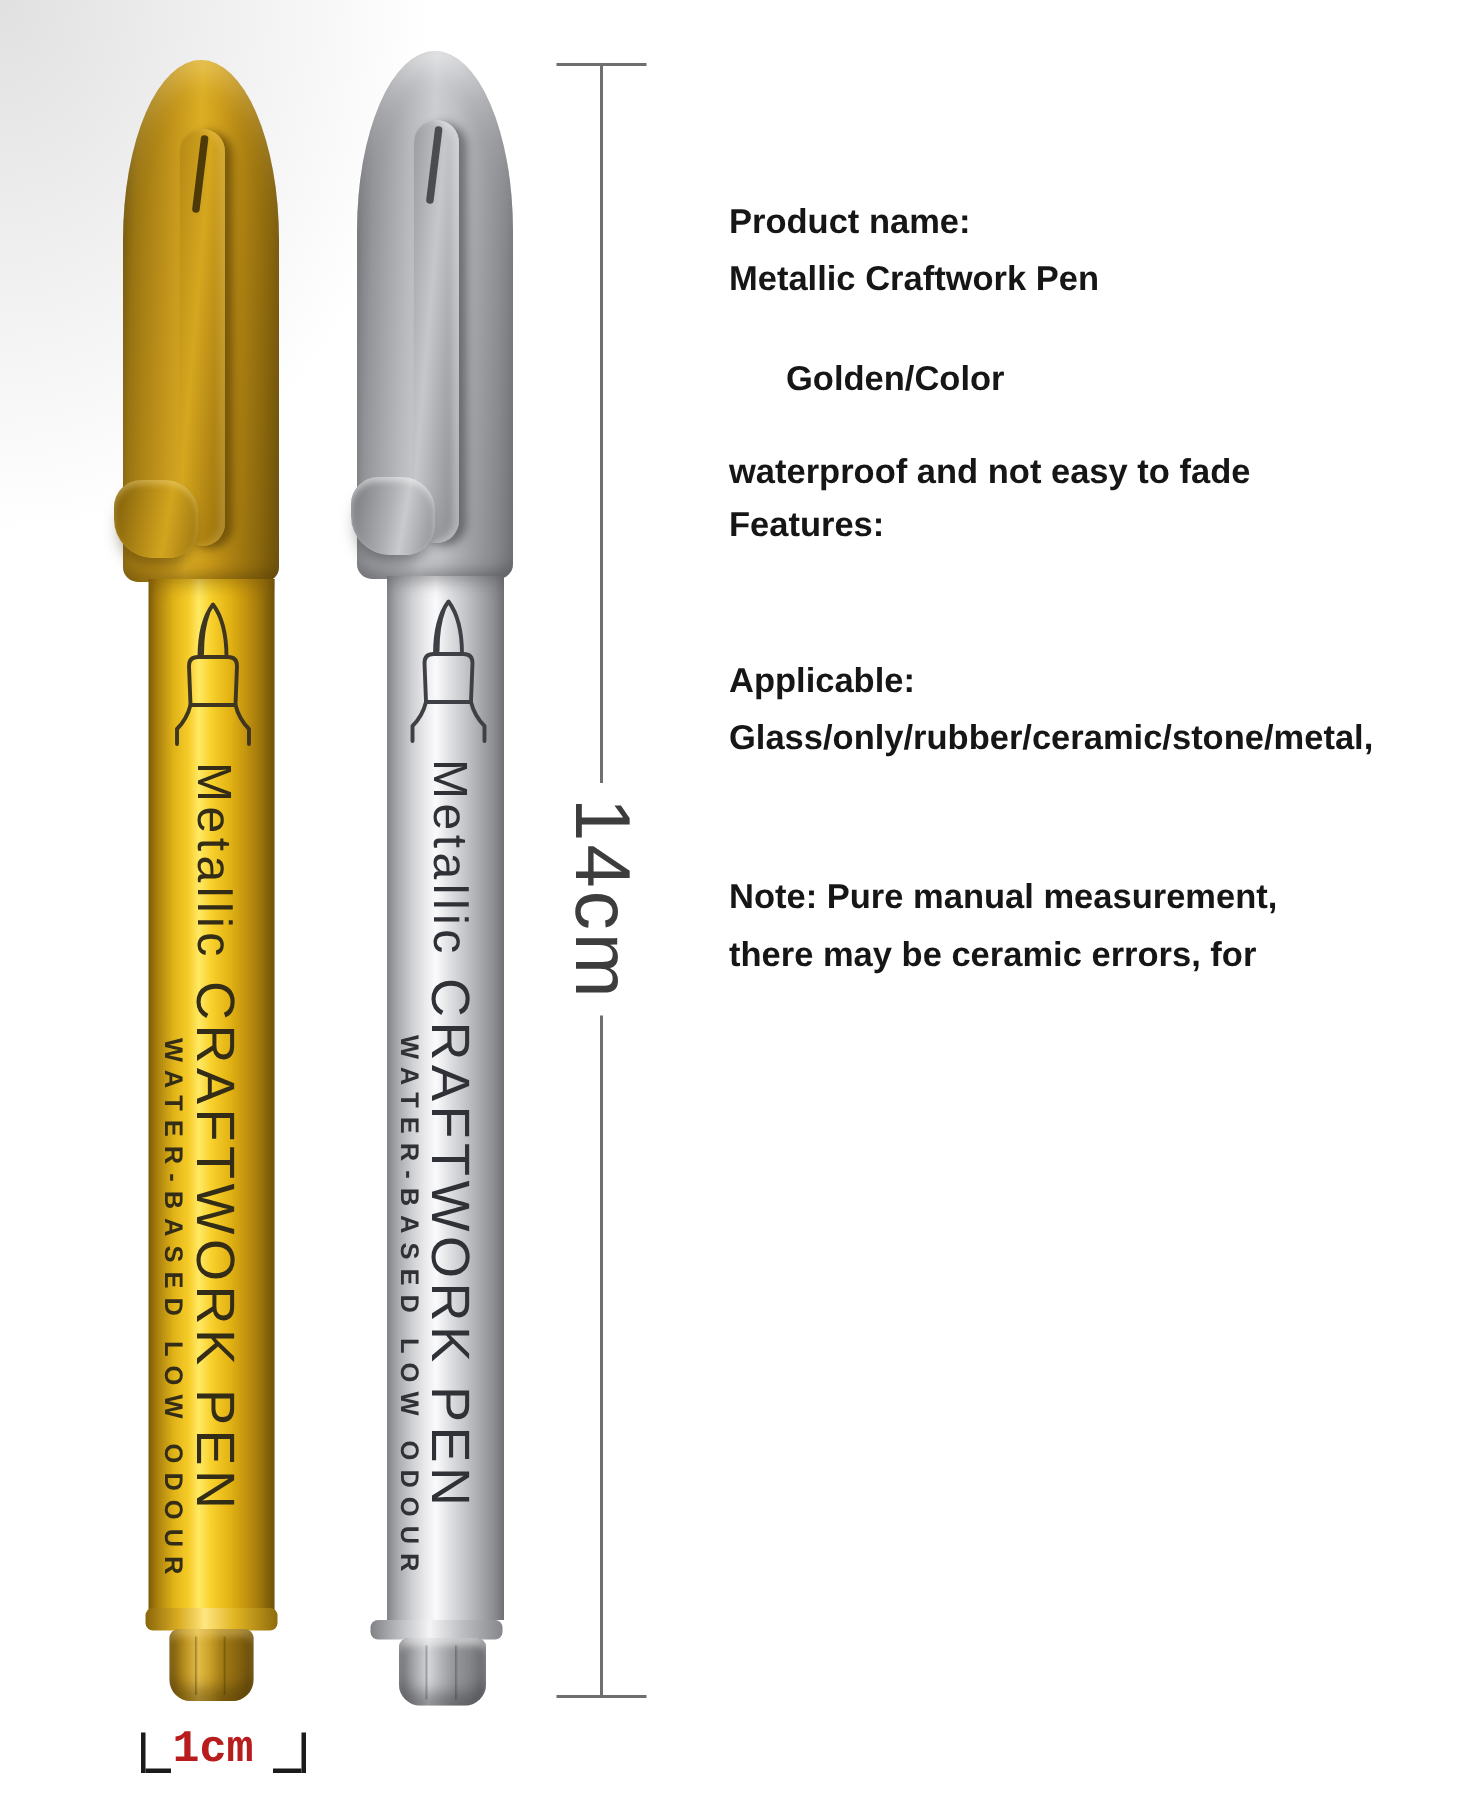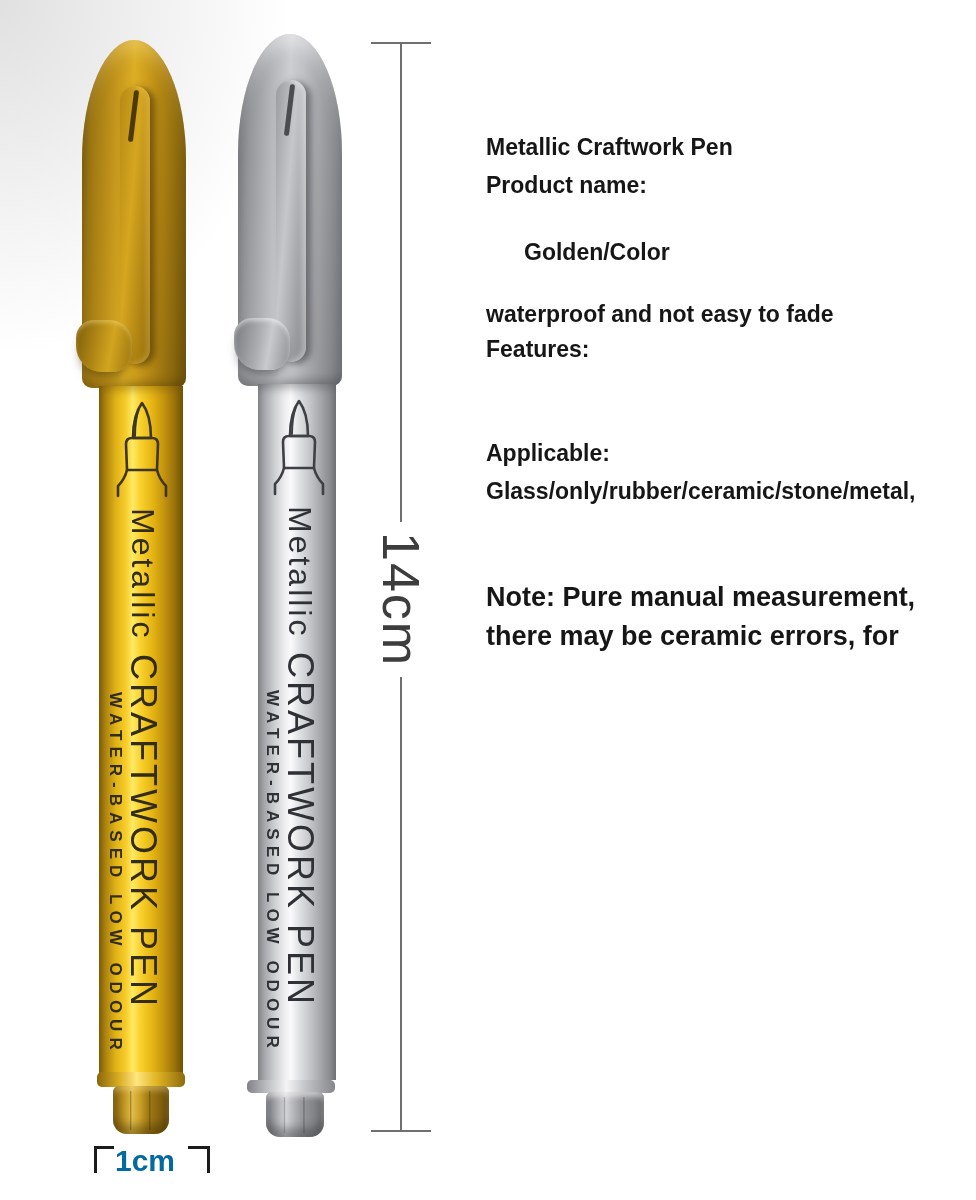--- a/index.html
+++ b/index.html
@@ -120,37 +120,37 @@
   .dim-seg { width:2px; background:#6f6f6f; flex:none; }
   .dim-seg.s1 { height:478px; }
   .dim-seg.s2 { flex:1; }
   .dim-label {
     writing-mode:vertical-rl; font-size:52px; color:#3d3d3d;
     letter-spacing:2px; padding:10px 0; line-height:1;
   }
 
   .dim-width {
     position:absolute; left:94px; top:1146px; height:36px;
-    display:flex; align-items:flex-start; color:#0369a1;
+    display:flex; align-items:flex-end; color:#b91c1c;font-family:Liberation Mono, monospace;
   }
   .w-tick { width:3px; height:27px; background:#1b1b1b; flex:none; }
   .w-line { height:3px; background:#1b1b1b; flex:none; }
   .w-line.l { width:17px; }
   .w-line.r { width:19px; margin-left:11px; }
   .w-label { font-size:30px; font-weight:700; margin:0 2px 0 1px; line-height:1; }
 
   
   .info { position:absolute; left:486px; top:0; width:482px; color:#161616; font-weight:700; }
   .info .blk { position:absolute; left:0; }
   .blk-product { top:128px; font-size:23px; line-height:38px; }
   .blk-color { top:239px; font-size:23px; display:flex; }
   .blk-color .val { margin-left:38px; }
   .blk-features { top:297px; font-size:23px; line-height:35px; }
   .blk-applicable { top:394px; font-size:23px; line-height:38px;margin-top:40px; }
-  .blk-note { top:578px; left:4px; font-size:27px; line-height:39px; }
+  .blk-note { top:578px; left:4px; font-size:23px; line-height:39px; }
 </style>
 </head>
 <body>
 
 <div class="stage">
   <div class="haze"></div>
 
   <div class="cap cap-gold">
     <div class="clip"></div>
     <div class="clip-tab"></div>
@@ -200,22 +200,22 @@
   <div class="dim-width">
     <div class="w-tick"></div>
     <div class="w-line l"></div>
     <div class="w-label">1cm</div>
     <div class="w-line r"></div>
     <div class="w-tick"></div>
   </div>
 
   <div class="info">
     <div class="blk blk-product">
+      <div>Product name:</div>
       <div>Metallic Craftwork Pen</div>
-      <div>Product name:</div>
     </div>
     <div class="blk blk-color">
       <span class="val">Golden/Color</span>
     </div>
     <div class="blk blk-features">
       <div>waterproof and not easy to fade</div>
       <div>Features:</div>
     </div>
     <div class="blk blk-applicable">
       <div>Applicable:</div>

